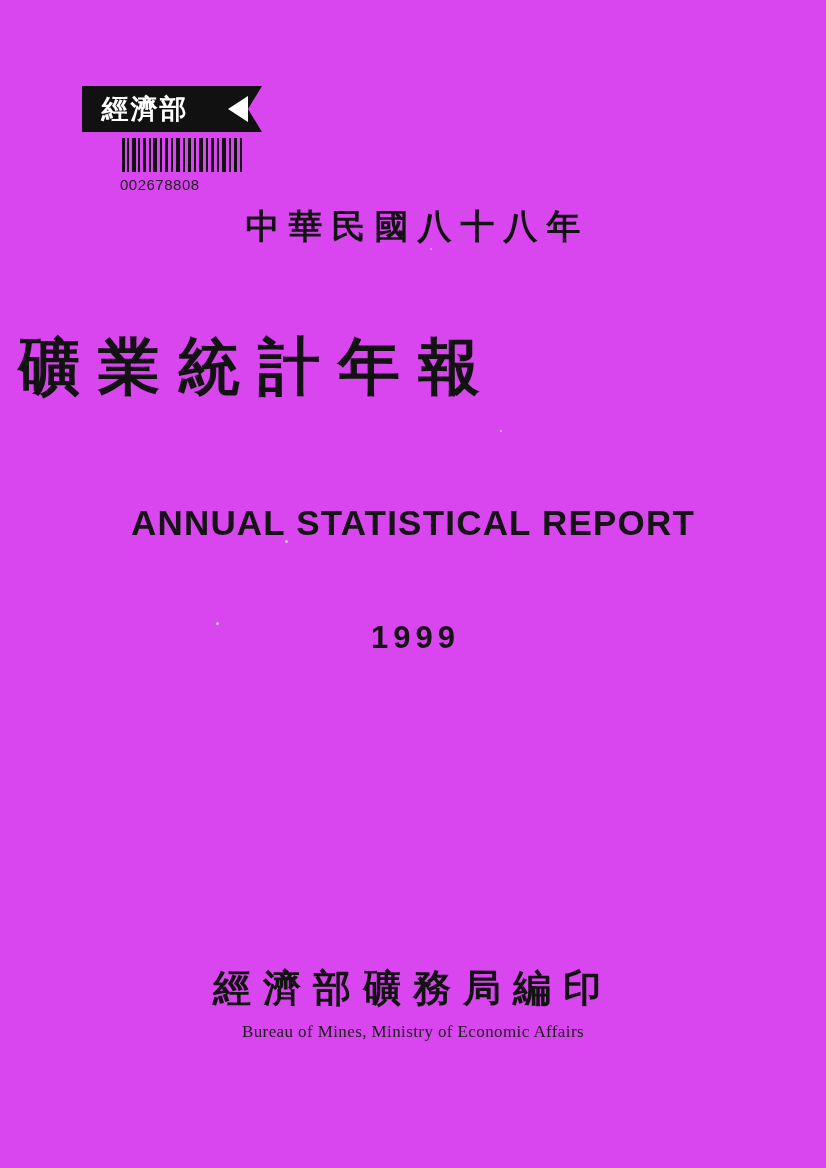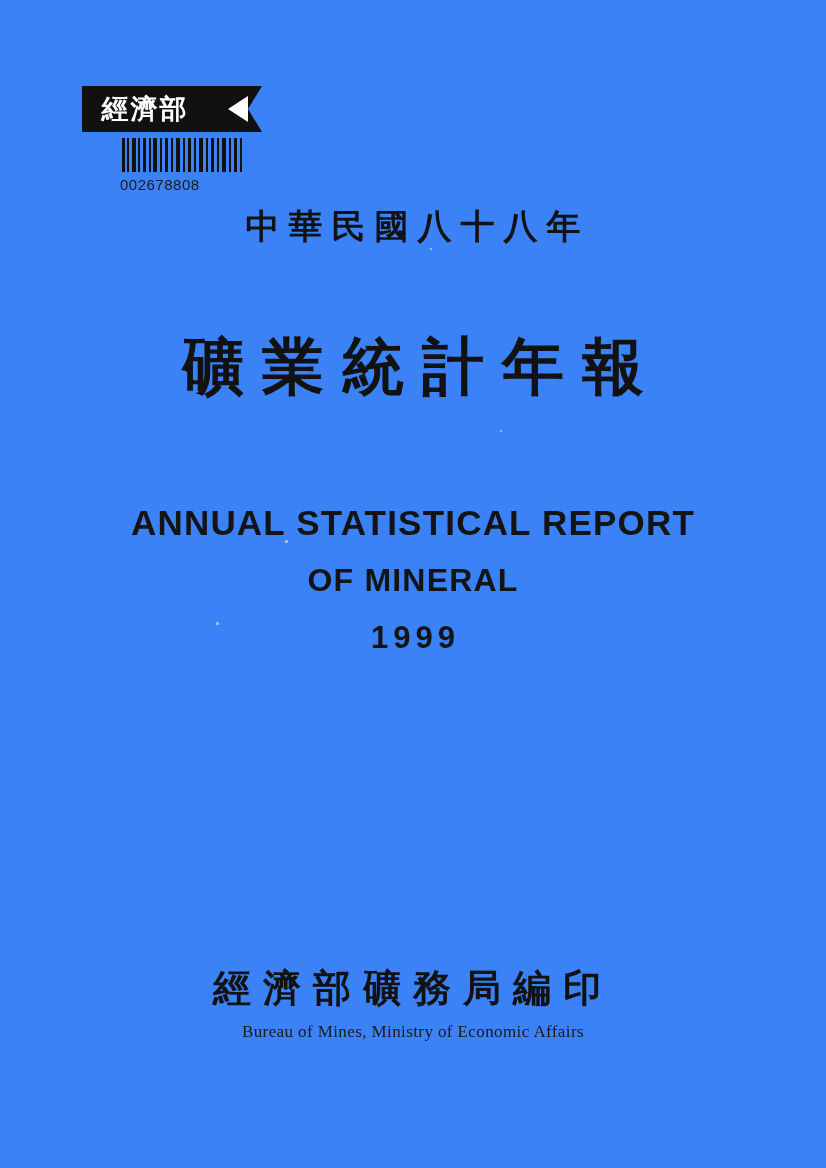--- a/index.html
+++ b/index.html
@@ -11,21 +11,21 @@
     height: 1168px;
     background: #ffffff;
     font-family: "Liberation Sans", sans-serif;
     position: relative;
     overflow: hidden;
   }
 
   .page {
     position: absolute;
     inset: 0;
-    background: #3b82f6;
+    background: #d946ef;
   }
 
   
   .stamp-block {
     position: absolute;
     left: 82px;
     top: 86px;
     width: 180px;
   }
   .agency-stamp {
@@ -100,21 +100,21 @@
     letter-spacing: 9px;
     font-weight: 600;
     padding-left: 9px;
   }
 
   .title-cn {
     position: absolute;
     left: 0;
     right: 0;
     top: 325px;
-    text-align: center;
+    text-align: left;
     font-size: 62px;
     letter-spacing: 18px;
     font-weight: 700;
     padding-left: 18px;
   }
 
   .title-en-1,
   .title-en-2,
   .title-en-3 {
     position: absolute;
@@ -213,21 +213,20 @@
       <rect x="118" y="0" width="2" height="34" fill="#111"></rect>
     </svg>
 
     <div class="barcode-number">002678808</div>
   </div>
 
   <div class="year-cn cjk">中華民國八十八年</div>
   <div class="title-cn cjk">礦業統計年報</div>
 
   <div class="title-en-1">ANNUAL STATISTICAL REPORT</div>
-  <div class="title-en-2">OF MINERAL</div>
   <div class="title-en-3">1999</div>
 
   <div class="publisher-cn cjk">經濟部礦務局編印</div>
   <div class="publisher-en">Bureau of Mines, Ministry of Economic Affairs</div>
 
   <div class="speck" style="left:285px; top:540px; width:3px; height:3px;"></div>
   <div class="speck" style="left:216px; top:622px; width:3px; height:3px;"></div>
   <div class="speck" style="left:500px; top:430px; width:2px; height:2px;"></div>
   <div class="speck" style="left:430px; top:248px; width:2px; height:2px;"></div>
 </div>

